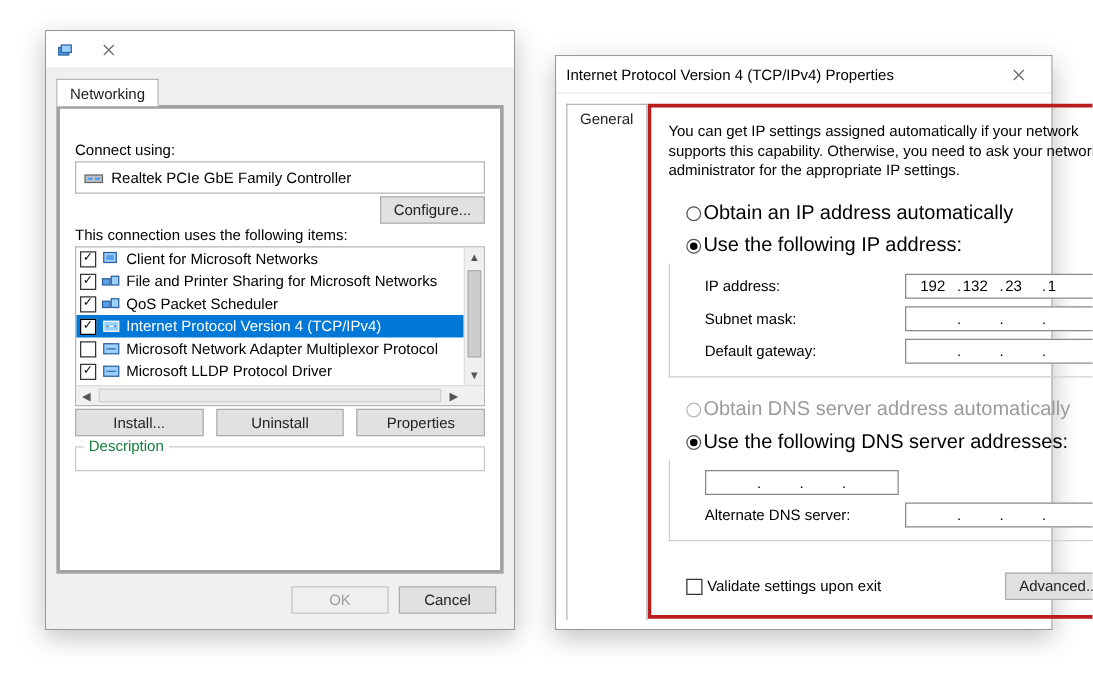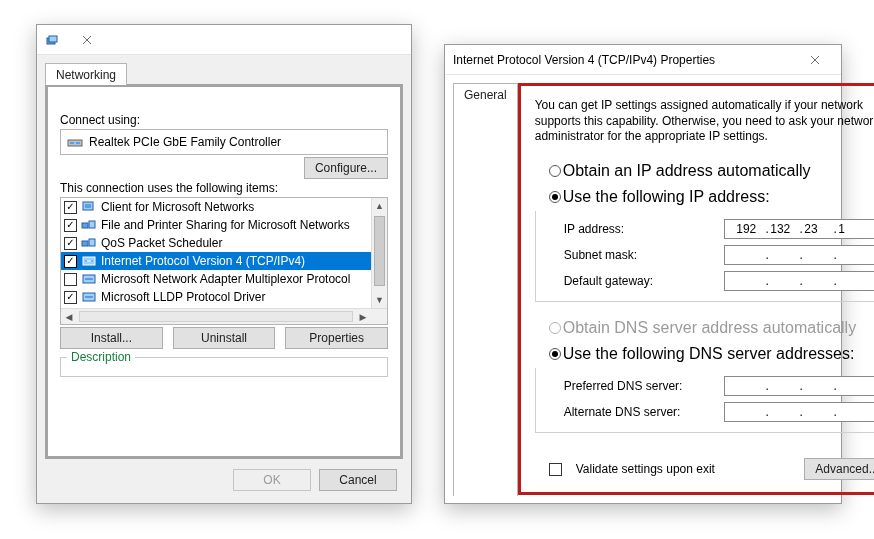--- a/index.html
+++ b/index.html
@@ -193,21 +193,21 @@
   .ipbox {
     width:155px; height:20px;
     border:1px solid #888;
     background:#fff;
     display:flex; align-items:center; justify-content:center;
     font-size:12px; letter-spacing:0px;
     padding: 0 4px;
   }
   .ipbox .oct { width:28px;text-align:left; }
   .ipbox .dot { width:6px;text-align:center; }
-  .chk-row { display:flex; align-items:center; gap:14px; font-size:12px; padding-left:14px; }
+  .chk-row { display:flex; align-items:center; gap:4px; font-size:12px; padding-left:14px; }
   .bottomrow { display:flex; justify-content:space-between; align-items:center; margin-top:auto; padding-top:10px;}
   .tcp-footer { display:flex; justify-content:flex-end; gap:8px; padding:10px 4px 4px 4px;}
 </style>
 </head>
 <body>
 
 <div class="dialog" style="left:36px; top:24px; width:376px; height:480px;">
   <div class="titlebar">
     <span class="ticon">
       <svg width="14" height="14" viewBox="0 0 14 14">
@@ -424,21 +424,20 @@
       <div class="radio-row disabled">
         <span class="radio disabled"></span>
         <span>Obtain DNS server address automatically</span>
       </div>
       <div class="radio-row">
         <span class="radio on"></span>
         <span>Use the following DNS server addresses:</span>
       </div>
       <div class="fieldset">
         <div class="field">
-          <span class="flabel">Preferred DNS server:</span>
           <span class="ipbox">
             <span class="oct"></span>
               <span class="dot">.</span>
             <span class="oct"></span>
               <span class="dot">.</span>
             <span class="oct"></span>
               <span class="dot">.</span>
             <span class="oct"></span>
           </span>
         </div>

